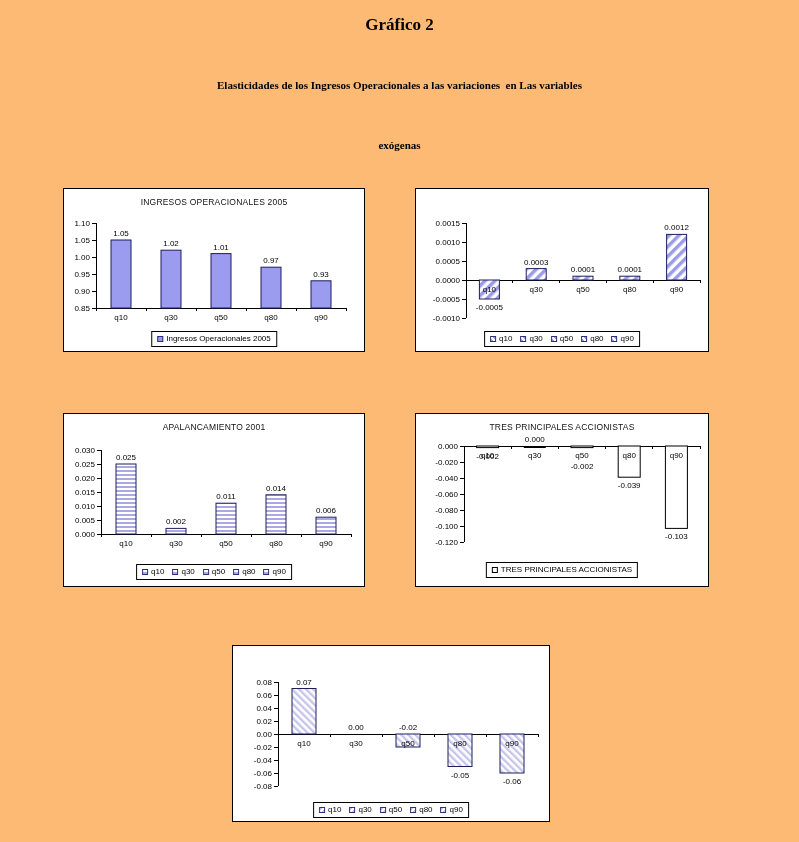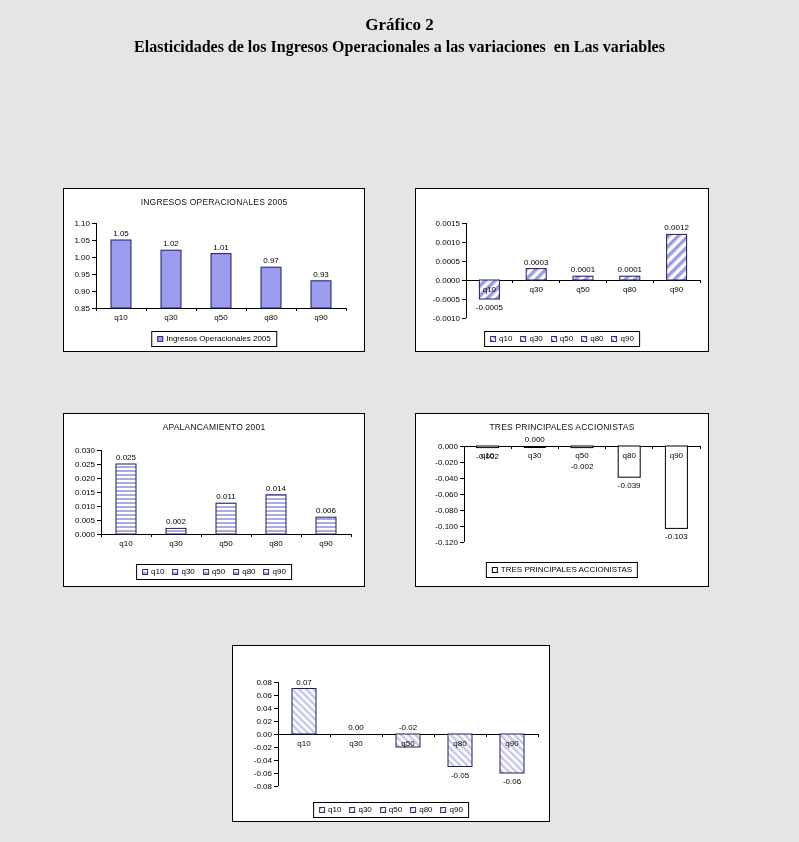--- a/index.html
+++ b/index.html
@@ -1,21 +1,21 @@
 <!DOCTYPE html>
 <html><head>
 <meta charset="utf-8">
 <style>
   html,body{margin:0;padding:0;background:#ffffff;}
-  .page{position:relative;width:799px;height:842px;background:#e5e5e5;overflow:hidden;
+  .page{position:relative;width:799px;height:842px;background:#fdba74;overflow:hidden;
         font-family:"Liberation Sans",sans-serif;color:#000;}
   .doc-title{position:absolute;top:14px;left:0;width:100%;text-align:center;
              font-family:"Liberation Serif",serif;font-weight:bold;}
   .doc-title .t1{font-size:17px;line-height:22px;}
-  .doc-title .t2,.doc-title .t3{font-size:16px;line-height:22px;white-space:pre;}
+  .doc-title .t2,.doc-title .t3{font-size:11px;line-height:22px;white-space:pre;margin-top:38px;}
   .chart-box{position:absolute;background:#fff;border:1px solid #000;box-sizing:border-box;}
   .chart-title{position:absolute;top:8px;left:0;width:100%;text-align:center;
                font-size:8.5px;letter-spacing:0.2px;color:#111;}
   .plot{position:absolute;left:0;top:0;width:100%;height:100%;}
   svg text{font-family:"Liberation Sans",sans-serif;fill:#000;}
   .legend{position:absolute;left:50%;transform:translateX(-50%);
           border:1px solid #000;background:#fff;padding:2px 5px;
           display:inline-flex;align-items:center;gap:8px;white-space:nowrap;
           font-size:8px;line-height:10px;}
   .leg-item{display:inline-flex;align-items:center;gap:3px;}
@@ -33,20 +33,21 @@
   #box-c5{left:232px;top:645px;width:318px;height:177px;}
 </style>
 </head>
 <body>
 
 <div class="page">
 
   <div class="doc-title">
     <div class="t1">Gráfico 2</div>
     <div class="t2">Elasticidades de los Ingresos Operacionales a las variaciones  en Las variables</div>
+    <div class="t3">exógenas</div>
   </div>
 
   <div class="chart-box" id="box-c1">
     <svg class="plot">
         <line x1="32" y1="34" x2="32" y2="119" stroke="#000000" shape-rendering="crispEdges"></line>
         <line x1="28" y1="34" x2="32" y2="34" stroke="#000000" shape-rendering="crispEdges"></line>
         <text x="26" y="36.5" text-anchor="end" font-size="8">1.10</text>
         <line x1="28" y1="51" x2="32" y2="51" stroke="#000000" shape-rendering="crispEdges"></line>
         <text x="26" y="53.5" text-anchor="end" font-size="8">1.05</text>
         <line x1="28" y1="68" x2="32" y2="68" stroke="#000000" shape-rendering="crispEdges"></line>

